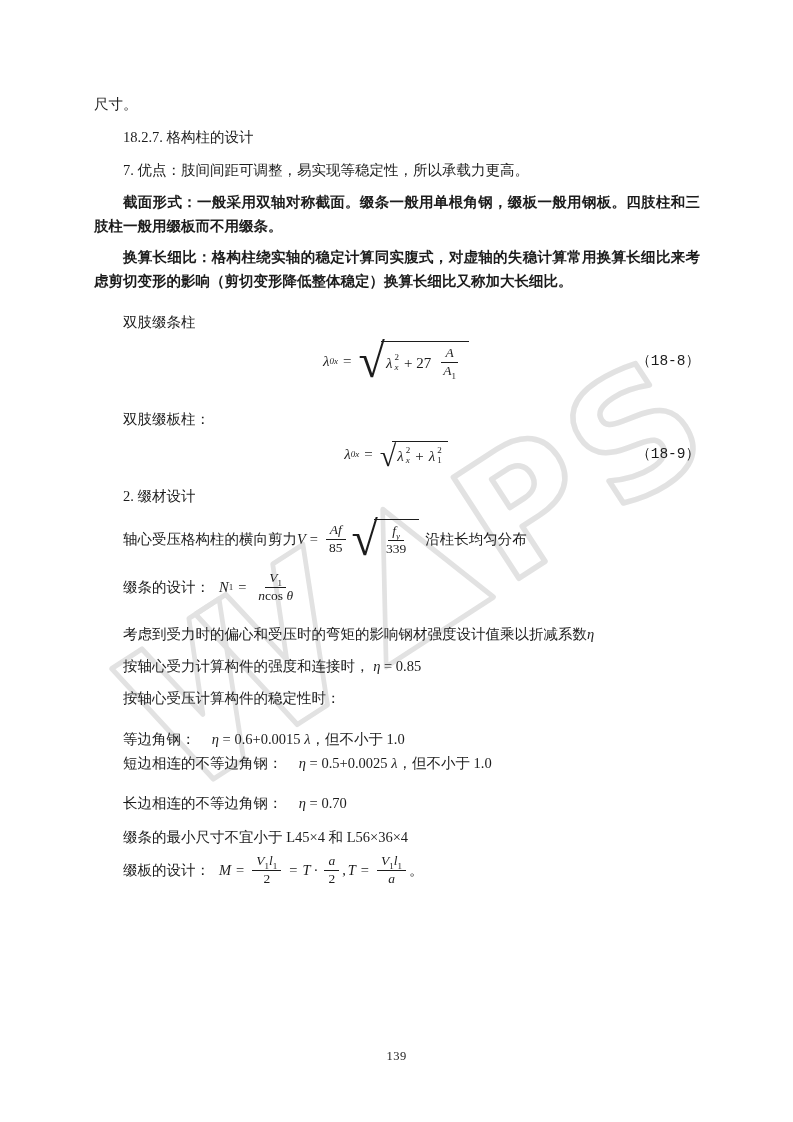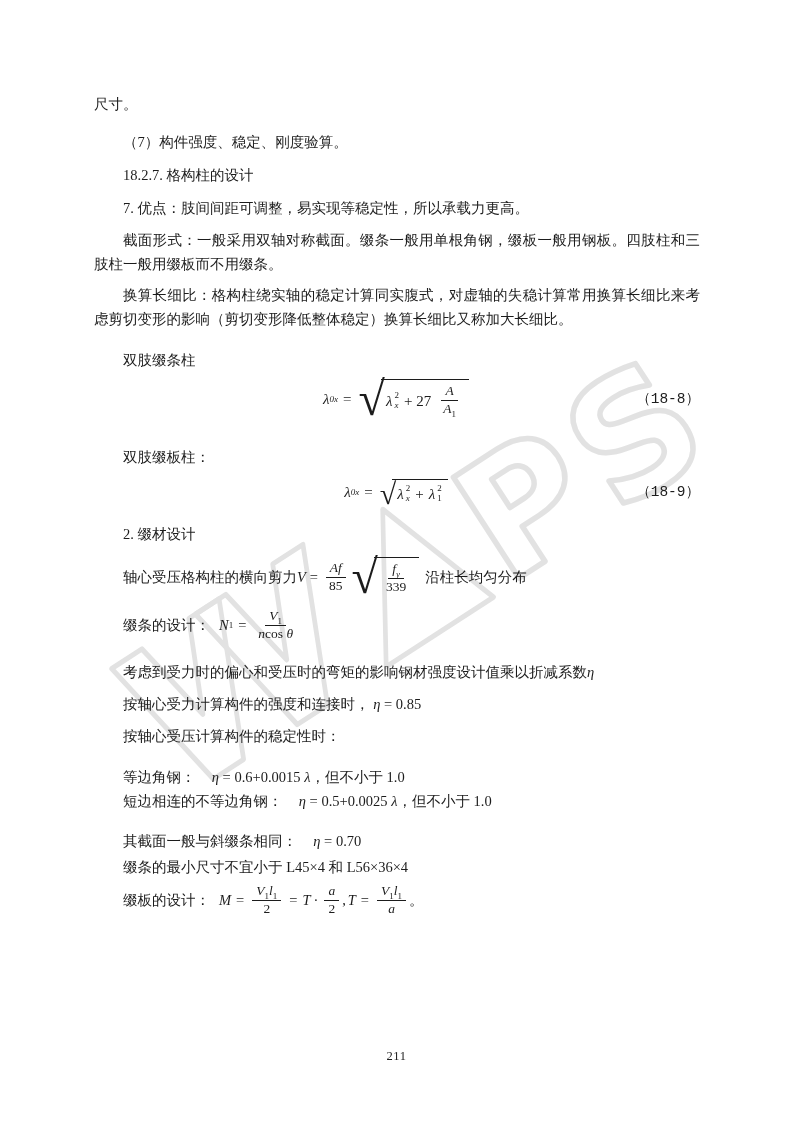--- a/index.html
+++ b/index.html
@@ -7,21 +7,21 @@
     width:793px;height:1122px;background:#ffffff;position:relative;overflow:hidden;
     font-family:"Liberation Serif","DejaVu Serif",serif;color:#1c1c1c;
   }
   .watermark-svg{position:absolute;left:0;top:0;z-index:1;}
   .page-content{
     position:absolute;left:94px;top:92px;width:606px;z-index:2;
     font-size:14.5px;line-height:24px;
   }
   p{margin:0;}
   .indent{text-indent:2em;}
-  .just{text-align:justify;}
+  .just{text-align:justify;font-weight:bold;}
   .mi{font-style:italic;font-family:"Liberation Serif","DejaVu Serif",serif;}
   sub{font-size:9px;line-height:0;}
   
   .ss{display:inline-flex;flex-direction:column;align-items:flex-start;font-size:9px;
       line-height:1.05;vertical-align:-0.45em;text-indent:0;}
   
   .frac{display:inline-flex;flex-direction:column;align-items:center;vertical-align:middle;
         line-height:1.25;font-size:13.5px;margin:0 3px;text-indent:0;}
   .frac .fnum{border-bottom:1px solid #1c1c1c;padding:0 4px;white-space:nowrap;}
   .frac .fden{padding:0 4px;white-space:nowrap;}
@@ -52,21 +52,20 @@
       <path d="M252,152 L316,18 L380,152 Z"></path>
     </g>
     <text x="485" y="655" font-size="165" font-weight="bold" letter-spacing="10" stroke-width="5.5" font-family="DejaVu Sans, sans-serif">PS</text>
   </g>
 </svg>
 
 <div class="page-content">
 
   <p>尺寸。</p>
 
-  <p class="indent" style="margin-top:14px">（7）构件强度、稳定、刚度验算。</p>
 
   <p class="indent" style="margin-top:9px">18.2.7. 格构柱的设计</p>
 
   <p class="indent" style="margin-top:9px">7. 优点：肢间间距可调整，易实现等稳定性，所以承载力更高。</p>
 
   <p class="indent just" style="margin-top:8px">截面形式：一般采用双轴对称截面。缀条一般用单根角钢，缀板一般用钢板。四肢柱和三肢柱一般用缀板而不用缀条。</p>
 
   <p class="indent just" style="margin-top:7px">换算长细比：格构柱绕实轴的稳定计算同实腹式，对虚轴的失稳计算常用换算长细比来考虑剪切变形的影响（剪切变形降低整体稳定）换算长细比又称加大长细比。</p>
 
   <p class="indent" style="margin-top:17px">双肢缀条柱</p>
@@ -178,28 +177,28 @@
 
   <p class="indent" style="">
     <span>短边相连的不等边角钢：</span>
     <span class="gap-s"></span>
     <span class="mi">η</span>
     <span>= 0.5+0.0025</span>
     <span class="mi">λ</span><span>，但不小于 1.0</span>
   </p>
 
   <p class="indent" style="margin-top:16px">
-    <span>其截面一般与斜缀条相同：</span>
+    <span>长边相连的不等边角钢：</span>
     <span class="gap-s"></span>
     <span class="mi">η</span>
     <span>= 0.70</span>
   </p>
 
 
-  <p class="indent" style="margin-top:2px">缀条的最小尺寸不宜小于 L45×4 和 L56×36×4</p>
+  <p class="indent" style="margin-top:10px">缀条的最小尺寸不宜小于 L45×4 和 L56×36×4</p>
 
   <div class="flex-line" style="margin-top:0;height:42px">
     <span>缀板的设计：</span>
     <span class="gap-s"></span>
     <span class="mi">M</span>
     <span style="margin:0 5px">=</span>
     <span class="frac">
       <span class="fnum"><span class="mi">V</span><sub>1</sub><span class="mi">l</span><sub>1</sub></span>
       <span class="fden">2</span>
     </span>
@@ -215,13 +214,13 @@
     <span style="margin:0 5px">=</span>
     <span class="frac">
       <span class="fnum"><span class="mi">V</span><sub>1</sub><span class="mi">l</span><sub>1</sub></span>
       <span class="fden"><span class="mi">a</span></span>
     </span>
     <span>。</span>
   </div>
 
 </div>
 
-<div class="footer-pagenum">211</div>
+<div class="footer-pagenum">139</div>
 
 </body></html>

